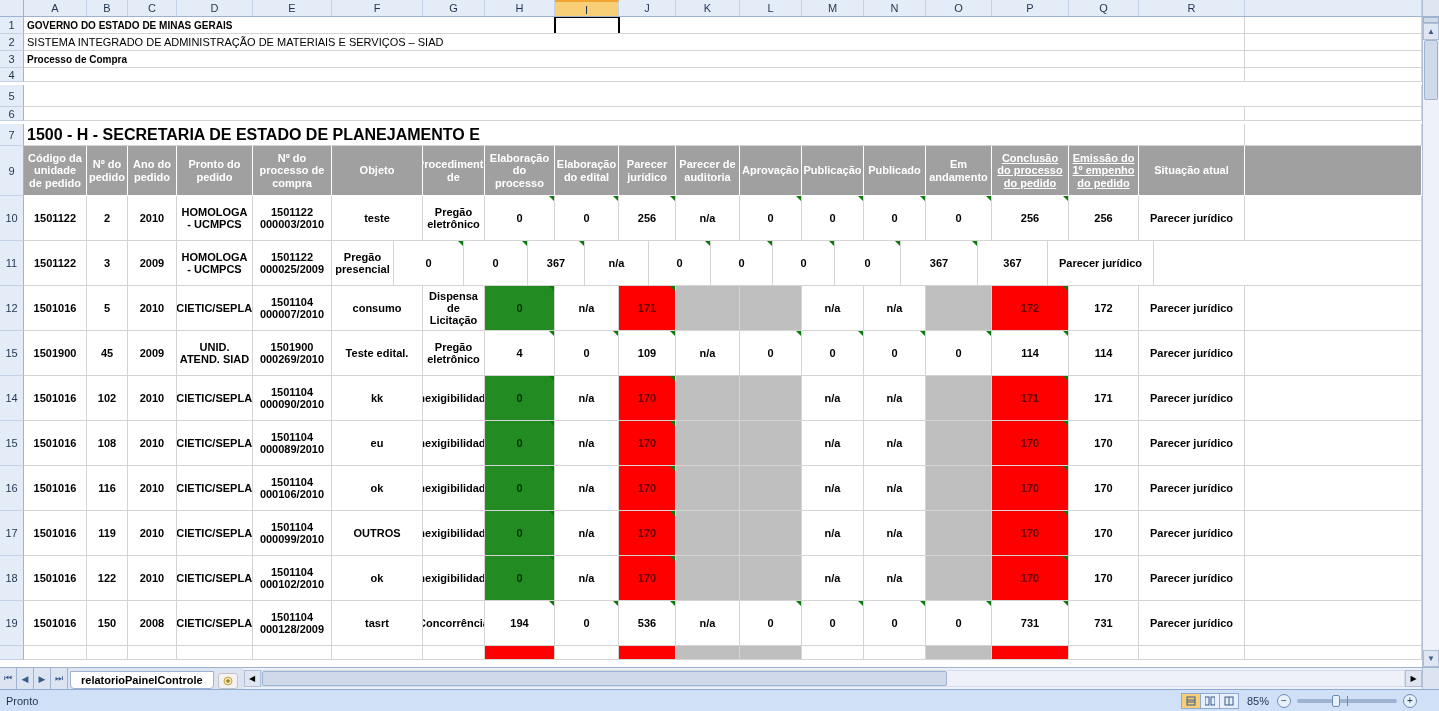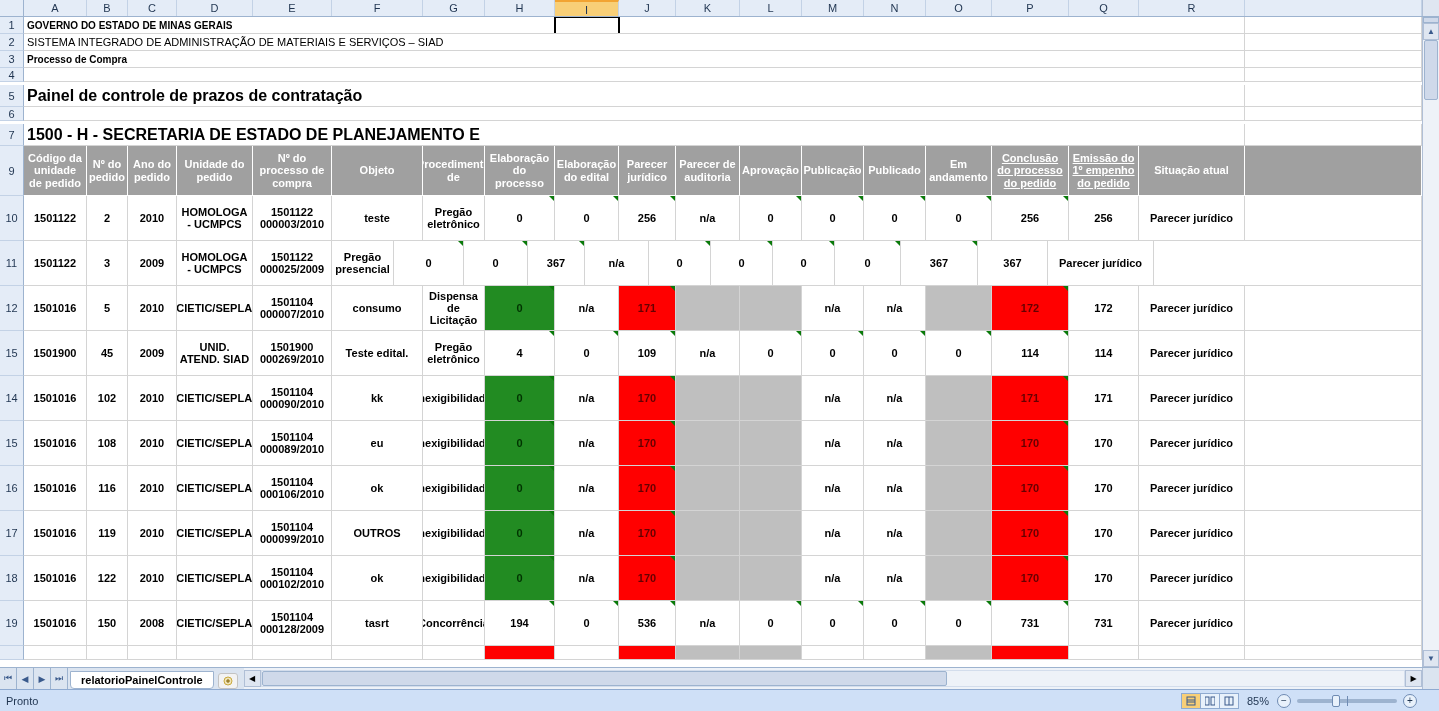--- a/index.html
+++ b/index.html
@@ -115,23 +115,20 @@
         </div>
         <div class="row title" style="height: 14px;">
           <div class="rhdr" style="height: 14px;">4</div>
           <div class="cell" style="width: 1221px; height: 14px;">
             <span></span>
           </div>
           <div class="cell" style="flex: 1 1 0%; height: 14px;"></div>
         </div>
         <div class="row title" style="height: 22px;">
           <div class="rhdr" style="height: 22px;">5</div>
-          <div class="cell" style="width: 1221px; height: 22px;">
-            <span style="font-size: 16px; font-weight: bold;">Painel de controle de prazos de contratação</span>
-          </div>
           <div class="cell" style="flex: 1 1 0%; height: 22px;"></div>
         </div>
         <div class="row title" style="height: 14px;">
           <div class="rhdr" style="height: 14px;">6</div>
           <div class="cell" style="width: 1221px; height: 14px;">
             <span></span>
           </div>
           <div class="cell" style="flex: 1 1 0%; height: 14px;"></div>
         </div>
         <div class="row title" style="height: 22px;">
@@ -139,21 +136,21 @@
           <div class="cell" style="width: 1221px; height: 22px;">
             <span style="font-size: 16px; font-weight: bold;">1500 - H - SECRETARIA DE ESTADO DE PLANEJAMENTO E</span>
           </div>
           <div class="cell" style="flex: 1 1 0%; height: 22px;"></div>
         </div>
         <div class="row hdr-row" style="height: 50px;">
           <div class="rhdr" style="height: 50px;">9</div>
           <div class="cell " style="width: 63px; min-width: 63px; height: 50px;">Código da unidade de pedido</div>
           <div class="cell " style="width: 41px; min-width: 41px; height: 50px;">Nº do pedido</div>
           <div class="cell " style="width: 49px; min-width: 49px; height: 50px;">Ano do pedido</div>
-          <div class="cell " style="width: 76px; min-width: 76px; height: 50px;">Unidade do pedido</div>
+          <div class="cell " style="width: 76px; min-width: 76px; height: 50px;">Pronto do pedido</div>
           <div class="cell " style="width: 79px; min-width: 79px; height: 50px;">Nº do processo de compra</div>
           <div class="cell " style="width: 91px; min-width: 91px; height: 50px;">Objeto</div>
           <div class="cell " style="width: 62px; min-width: 62px; height: 50px;">Procedimento de</div>
           <div class="cell " style="width: 70px; min-width: 70px; height: 50px;">Elaboração do processo</div>
           <div class="cell " style="width: 64px; min-width: 64px; height: 50px;">Elaboração do edital</div>
           <div class="cell " style="width: 57px; min-width: 57px; height: 50px;">Parecer jurídico</div>
           <div class="cell " style="width: 64px; min-width: 64px; height: 50px;">Parecer de auditoria</div>
           <div class="cell " style="width: 62px; min-width: 62px; height: 50px;">Aprovação</div>
           <div class="cell " style="width: 62px; min-width: 62px; height: 50px;">Publicação</div>
           <div class="cell " style="width: 62px; min-width: 62px; height: 50px;">Publicado</div>

